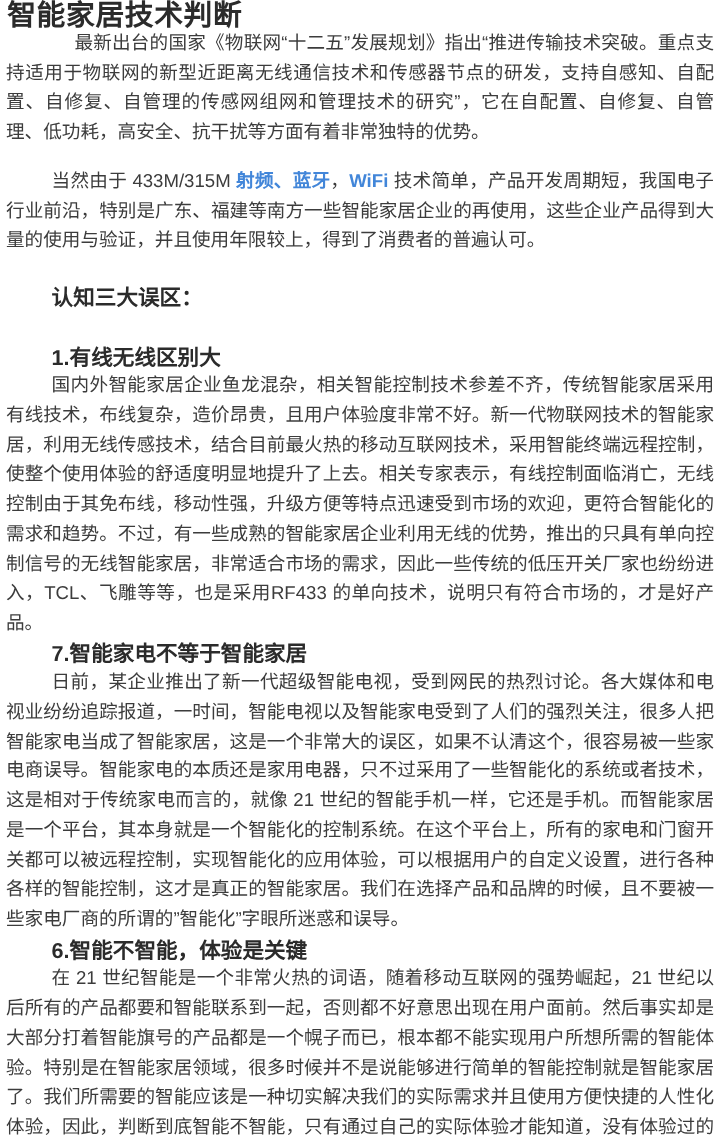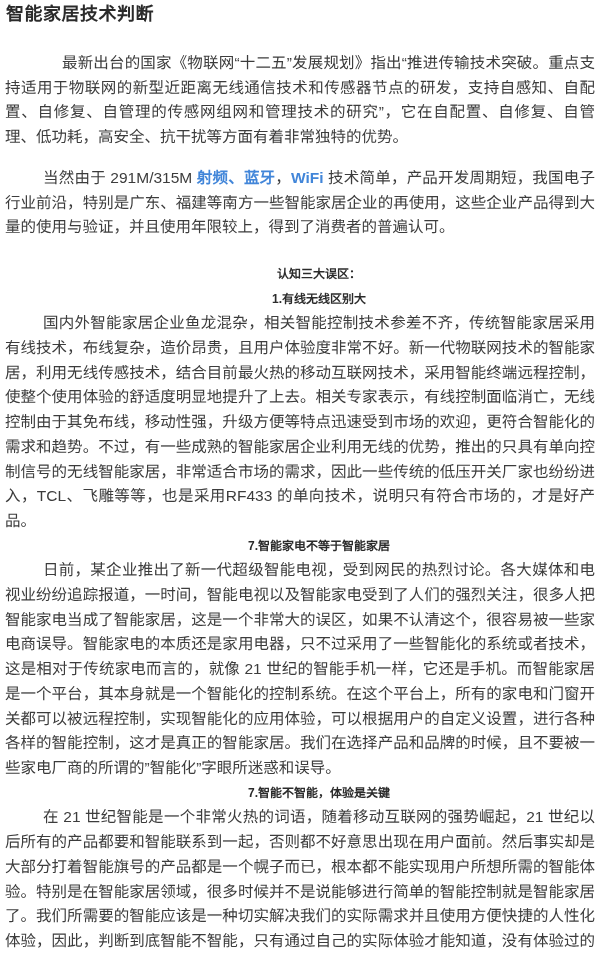--- a/index.html
+++ b/index.html
@@ -20,69 +20,67 @@
   }
   .page{
     width:600px;
     min-height:953px;
     box-sizing:border-box;
     padding:3px 5px 0 5px;
     background:var(--bg-color);
     overflow:hidden;
   }
   .doc-title{
-    font-size:18px;
+    font-size:24px;
     line-height:22px;
     font-weight:700;
     color:var(--heading-color);
     margin:0 0 0 1px;
     letter-spacing:0.5px;
   }
   .body-p{
     margin:0;
     font-size:15.5px;
     line-height:24.7px;
     color:var(--body-color);
     text-align:justify;
     text-justify:inter-ideograph;
     text-indent:38px;
     word-break:break-all;
   }
   .heading-p{
     margin:0;
-    font-size:12px;
+    font-size:18px;
     line-height:24.7px;
     font-weight:700;
     color:var(--heading-color);
     text-indent:38px;
-    text-align:center;
   }
   .p-first{
-    margin-top:26px;
     text-indent:57px;
   }
   .gap-sm{ margin-top:16px; }
   .gap-md{ margin-top:22px; }
-  .gap-lg{ }
+  .gap-lg{ margin-top:25px; }
   .seg-link{
     color:var(--link-color);
     cursor:pointer;
     font-weight:bold;
   }
   .seg-normal{ color:inherit; }
 </style>
 </head>
 <body>
 
 <div class="page">
   <div class="doc-title">智能家居技术判断</div>
   <div id="doc">
       <p class="body-p p-first"><span class="seg-normal">最新出台的国家《物联网“十二五”发展规划》指出“推进传输技术突破。重点支持适用于物联网的新型近距离无线通信技术和传感器节点的研发，支持自感知、自配置、自修复、自管理的传感网组网和管理技术的研究”，它在自配置、自修复、自管理、低功耗，高安全、抗干扰等方面有着非常独特的优势。</span></p>
-      <p class="body-p gap-sm"><span class="seg-normal">当然由于 291M/315M </span><span class="seg-link">射频</span><span class="seg-link">、</span><span class="seg-link">蓝牙</span><span class="seg-normal">，</span><span class="seg-link">WiFi</span><span class="seg-normal"> 技术简单，产品开发周期短，我国电子行业前沿，特别是广东、福建等南方一些智能家居企业的再使用，这些企业产品得到大量的使用与验证，并且使用年限较上，得到了消费者的普遍认可。</span></p>
+      <p class="body-p gap-sm"><span class="seg-normal">当然由于 433M/315M </span><span class="seg-link">射频</span><span class="seg-link">、</span><span class="seg-link">蓝牙</span><span class="seg-normal">，</span><span class="seg-link">WiFi</span><span class="seg-normal"> 技术简单，产品开发周期短，我国电子行业前沿，特别是广东、福建等南方一些智能家居企业的再使用，这些企业产品得到大量的使用与验证，并且使用年限较上，得到了消费者的普遍认可。</span></p>
       <p class="heading-p gap-md"><span class="seg-normal">认知三大误区：</span></p>
       <p class="heading-p gap-lg"><span class="seg-normal">1.有线无线区别大</span></p>
       <p class="body-p"><span class="seg-normal">国内外智能家居企业鱼龙混杂，相关智能控制技术参差不齐，传统智能家居采用有线技术，布线复杂，造价昂贵，且用户体验度非常不好。新一代物联网技术的智能家居，利用无线传感技术，结合目前最火热的移动互联网技术，采用智能终端远程控制，使整个使用体验的舒适度明显地提升了上去。相关专家表示，有线控制面临消亡，无线控制由于其免布线，移动性强，升级方便等特点迅速受到市场的欢迎，更符合智能化的需求和趋势。不过，有一些成熟的智能家居企业利用无线的优势，推出的只具有单向控制信号的无线智能家居，非常适合市场的需求，因此一些传统的低压开关厂家也纷纷进入，TCL、飞雕等等，也是采用RF433 的单向技术，说明只有符合市场的，才是好产品。</span></p>
       <p class="heading-p"><span class="seg-normal">7.智能家电不等于智能家居</span></p>
       <p class="body-p"><span class="seg-normal">日前，某企业推出了新一代超级智能电视，受到网民的热烈讨论。各大媒体和电视业纷纷追踪报道，一时间，智能电视以及智能家电受到了人们的强烈关注，很多人把智能家电当成了智能家居，这是一个非常大的误区，如果不认清这个，很容易被一些家电商误导。智能家电的本质还是家用电器，只不过采用了一些智能化的系统或者技术，这是相对于传统家电而言的，就像 21 世纪的智能手机一样，它还是手机。而智能家居是一个平台，其本身就是一个智能化的控制系统。在这个平台上，所有的家电和门窗开关都可以被远程控制，实现智能化的应用体验，可以根据用户的自定义设置，进行各种各样的智能控制，这才是真正的智能家居。我们在选择产品和品牌的时候，且不要被一些家电厂商的所谓的”智能化”字眼所迷惑和误导。</span></p>
-      <p class="heading-p"><span class="seg-normal">7.智能不智能，体验是关键</span></p>
+      <p class="heading-p"><span class="seg-normal">6.智能不智能，体验是关键</span></p>
       <p class="body-p"><span class="seg-normal">在 21 世纪智能是一个非常火热的词语，随着移动互联网的强势崛起，21 世纪以后所有的产品都要和智能联系到一起，否则都不好意思出现在用户面前。然后事实却是大部分打着智能旗号的产品都是一个幌子而已，根本都不能实现用户所想所需的智能体验。特别是在智能家居领域，很多时候并不是说能够进行简单的智能控制就是智能家居了。我们所需要的智能应该是一种切实解决我们的实际需求并且使用方便快捷的人性化体验，因此，判断到底智能不智能，只有通过自己的实际体验才能知道，没有体验过的智能家居很难让用户产生信任。</span></p>
     </div>
 </div>
 
 </body></html>

